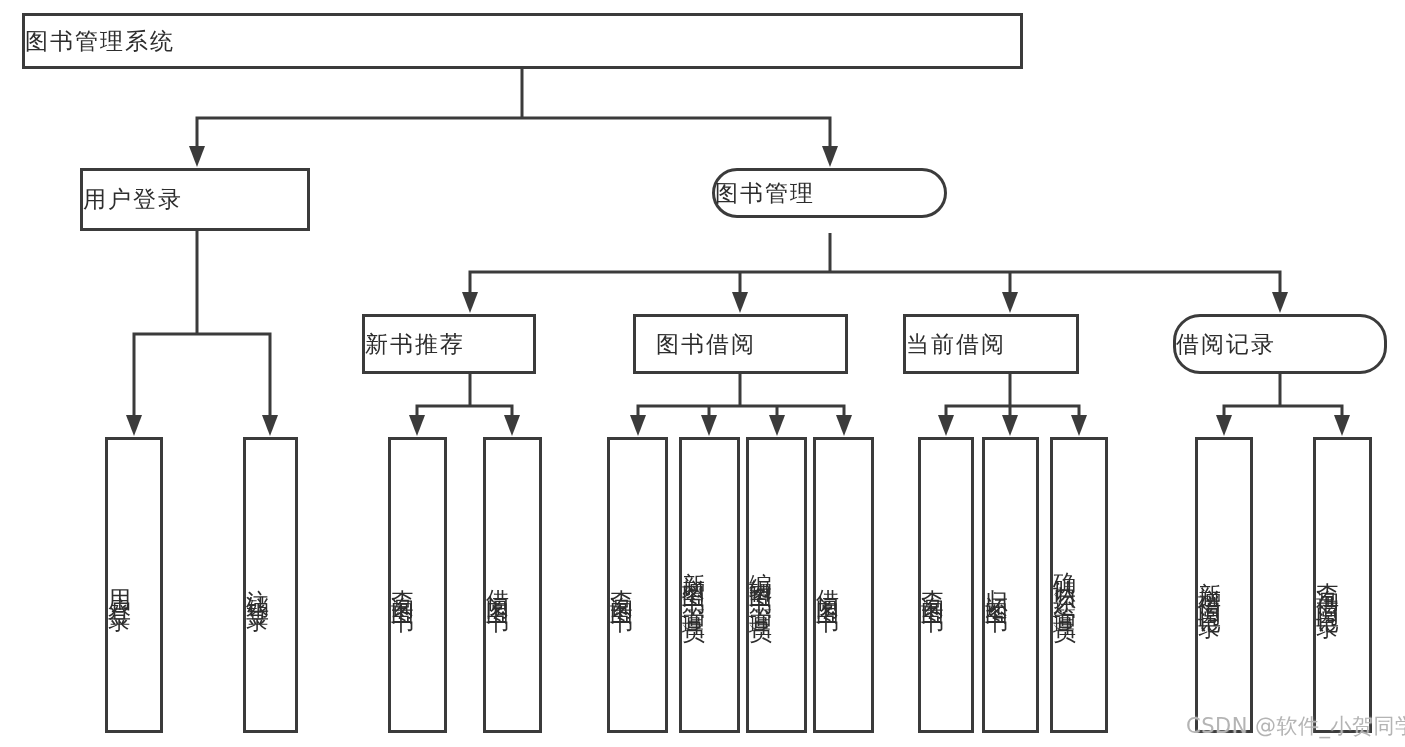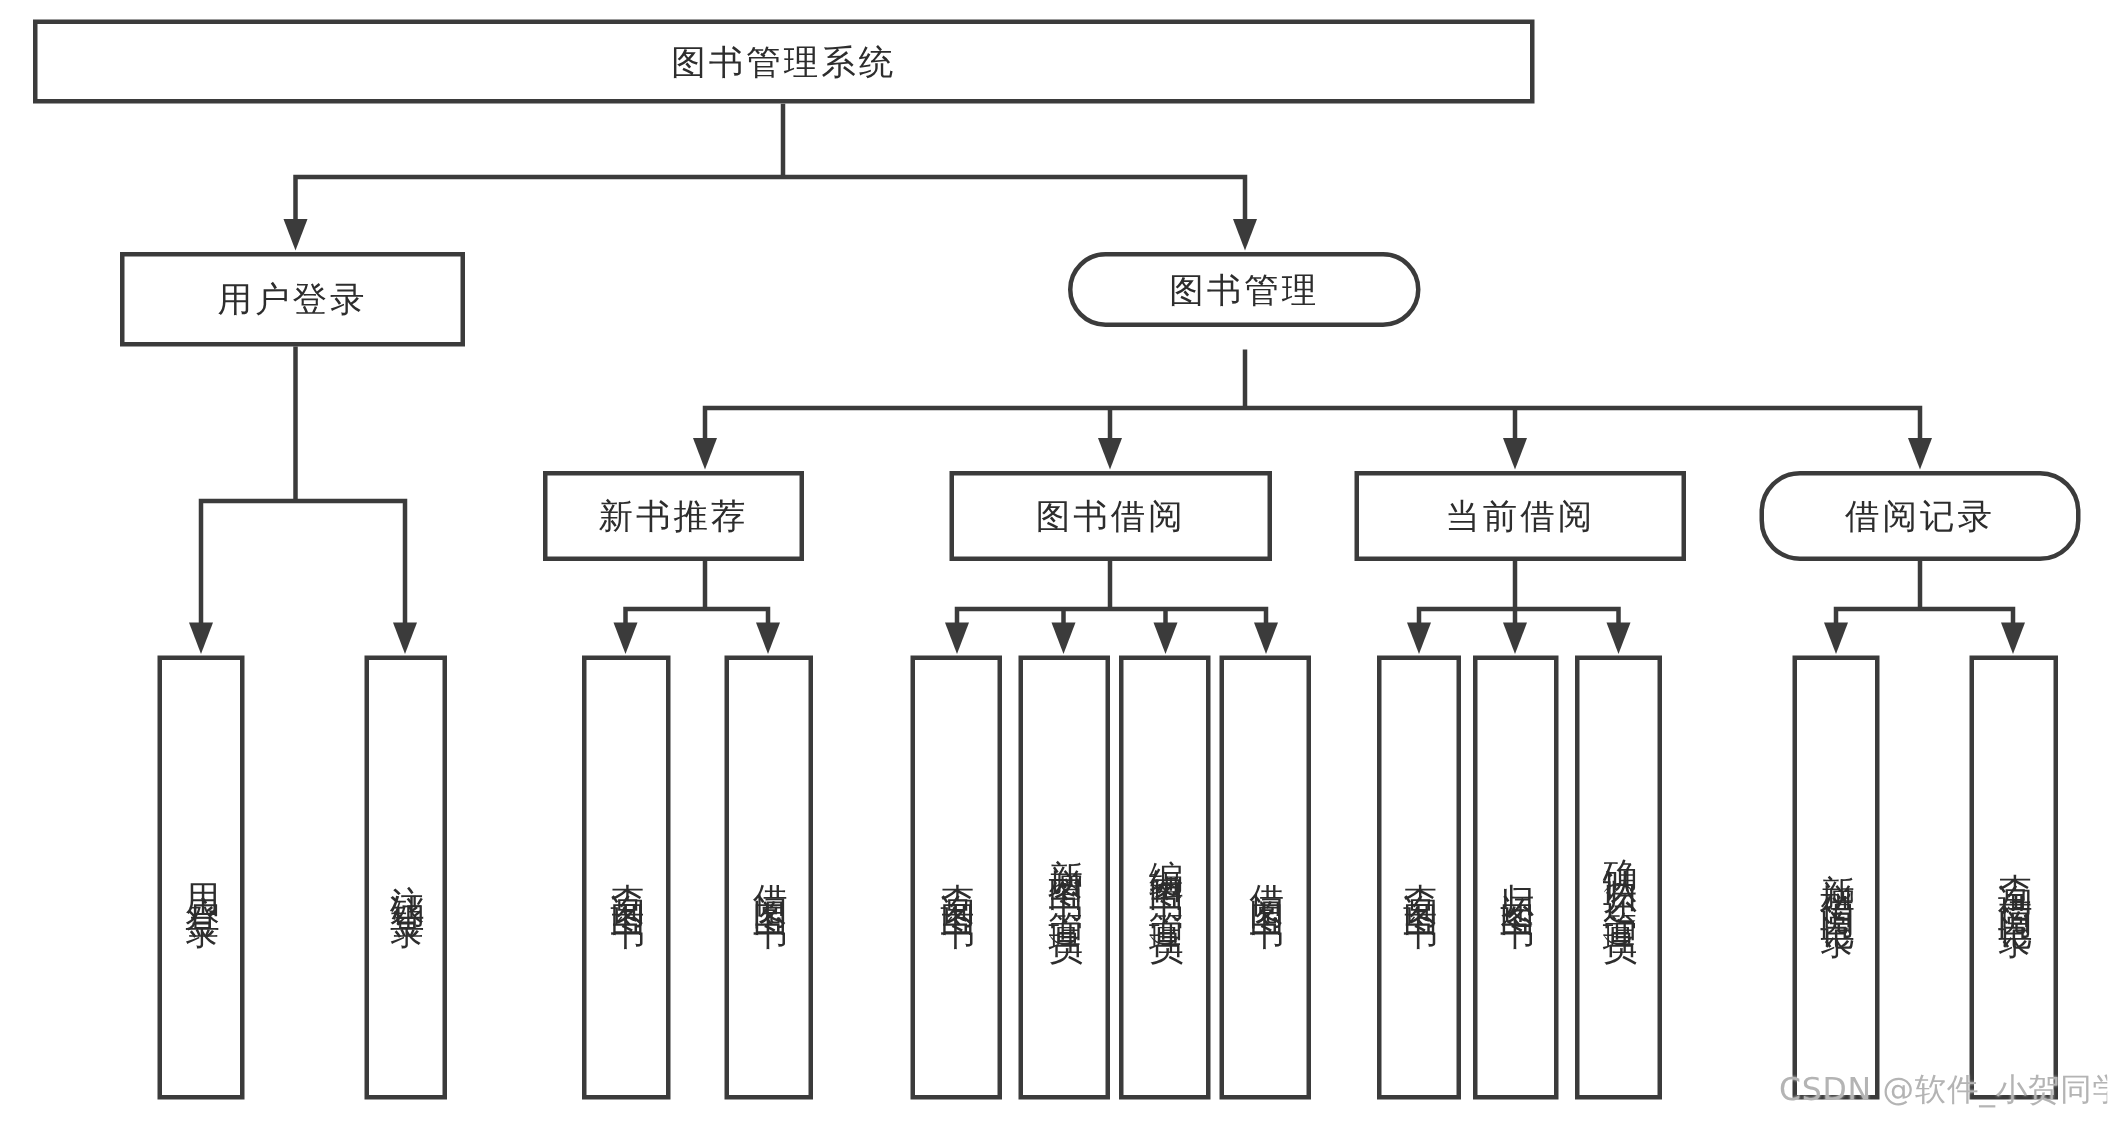--- a/index.html
+++ b/index.html
@@ -9,21 +9,21 @@
     background:#ffffff;
     font-family:"DejaVu Sans","Liberation Sans",sans-serif;
     overflow:hidden;
   }
   #connectors{position:absolute;left:0;top:0;width:1405px;height:747px;}
   .box{
     position:absolute;
     box-sizing:border-box;
     border:3px solid #3b3b3b;
     background:#ffffff;
-    display:flex;align-items:center;justify-content:center;
+    display:flex;align-items:center;
     color:#2d2d2d;
   }
   .hbox{font-size:23px;letter-spacing:2px;white-space:nowrap;}
   .vbox span{
     writing-mode:vertical-rl;
     text-orientation:mixed;
     font-size:23px;
     letter-spacing:7px;
     color:#2d2d2d;
     line-height:1;
@@ -109,24 +109,24 @@
   <div class="box hbox" style="left:80px;top:168px;width:230px;height:63px;">
     <span>用户登录</span>
   </div>
   <div class="box hbox" style="left:712px;top:168px;width:235px;height:50px;border-radius:32px;">
     <span>图书管理</span>
   </div>
 
   <div class="box hbox" style="left:362px;top:314px;width:174px;height:60px;">
     <span>新书推荐</span>
   </div>
-  <div class="box hbox" style="left:633px;top:314px;width:215px;height:60px;">
+  <div class="box hbox" style="left:633px;top:314px;width:215px;height:60px;padding-left:20px;">
     <span>图书借阅</span>
   </div>
-  <div class="box hbox" style="left:903px;top:314px;width:221px;height:60px;">
+  <div class="box hbox" style="left:903px;top:314px;width:176px;height:60px;">
     <span>当前借阅</span>
   </div>
   <div class="box hbox" style="left:1173px;top:314px;width:214px;height:60px;border-radius:27px;">
     <span>借阅记录</span>
   </div>
 
   <div class="box vbox" style="left:105px;top:437px;width:58px;height:296px;">
     <span>用户登录</span>
   </div>
   <div class="box vbox" style="left:243px;top:437px;width:55px;height:296px;">

